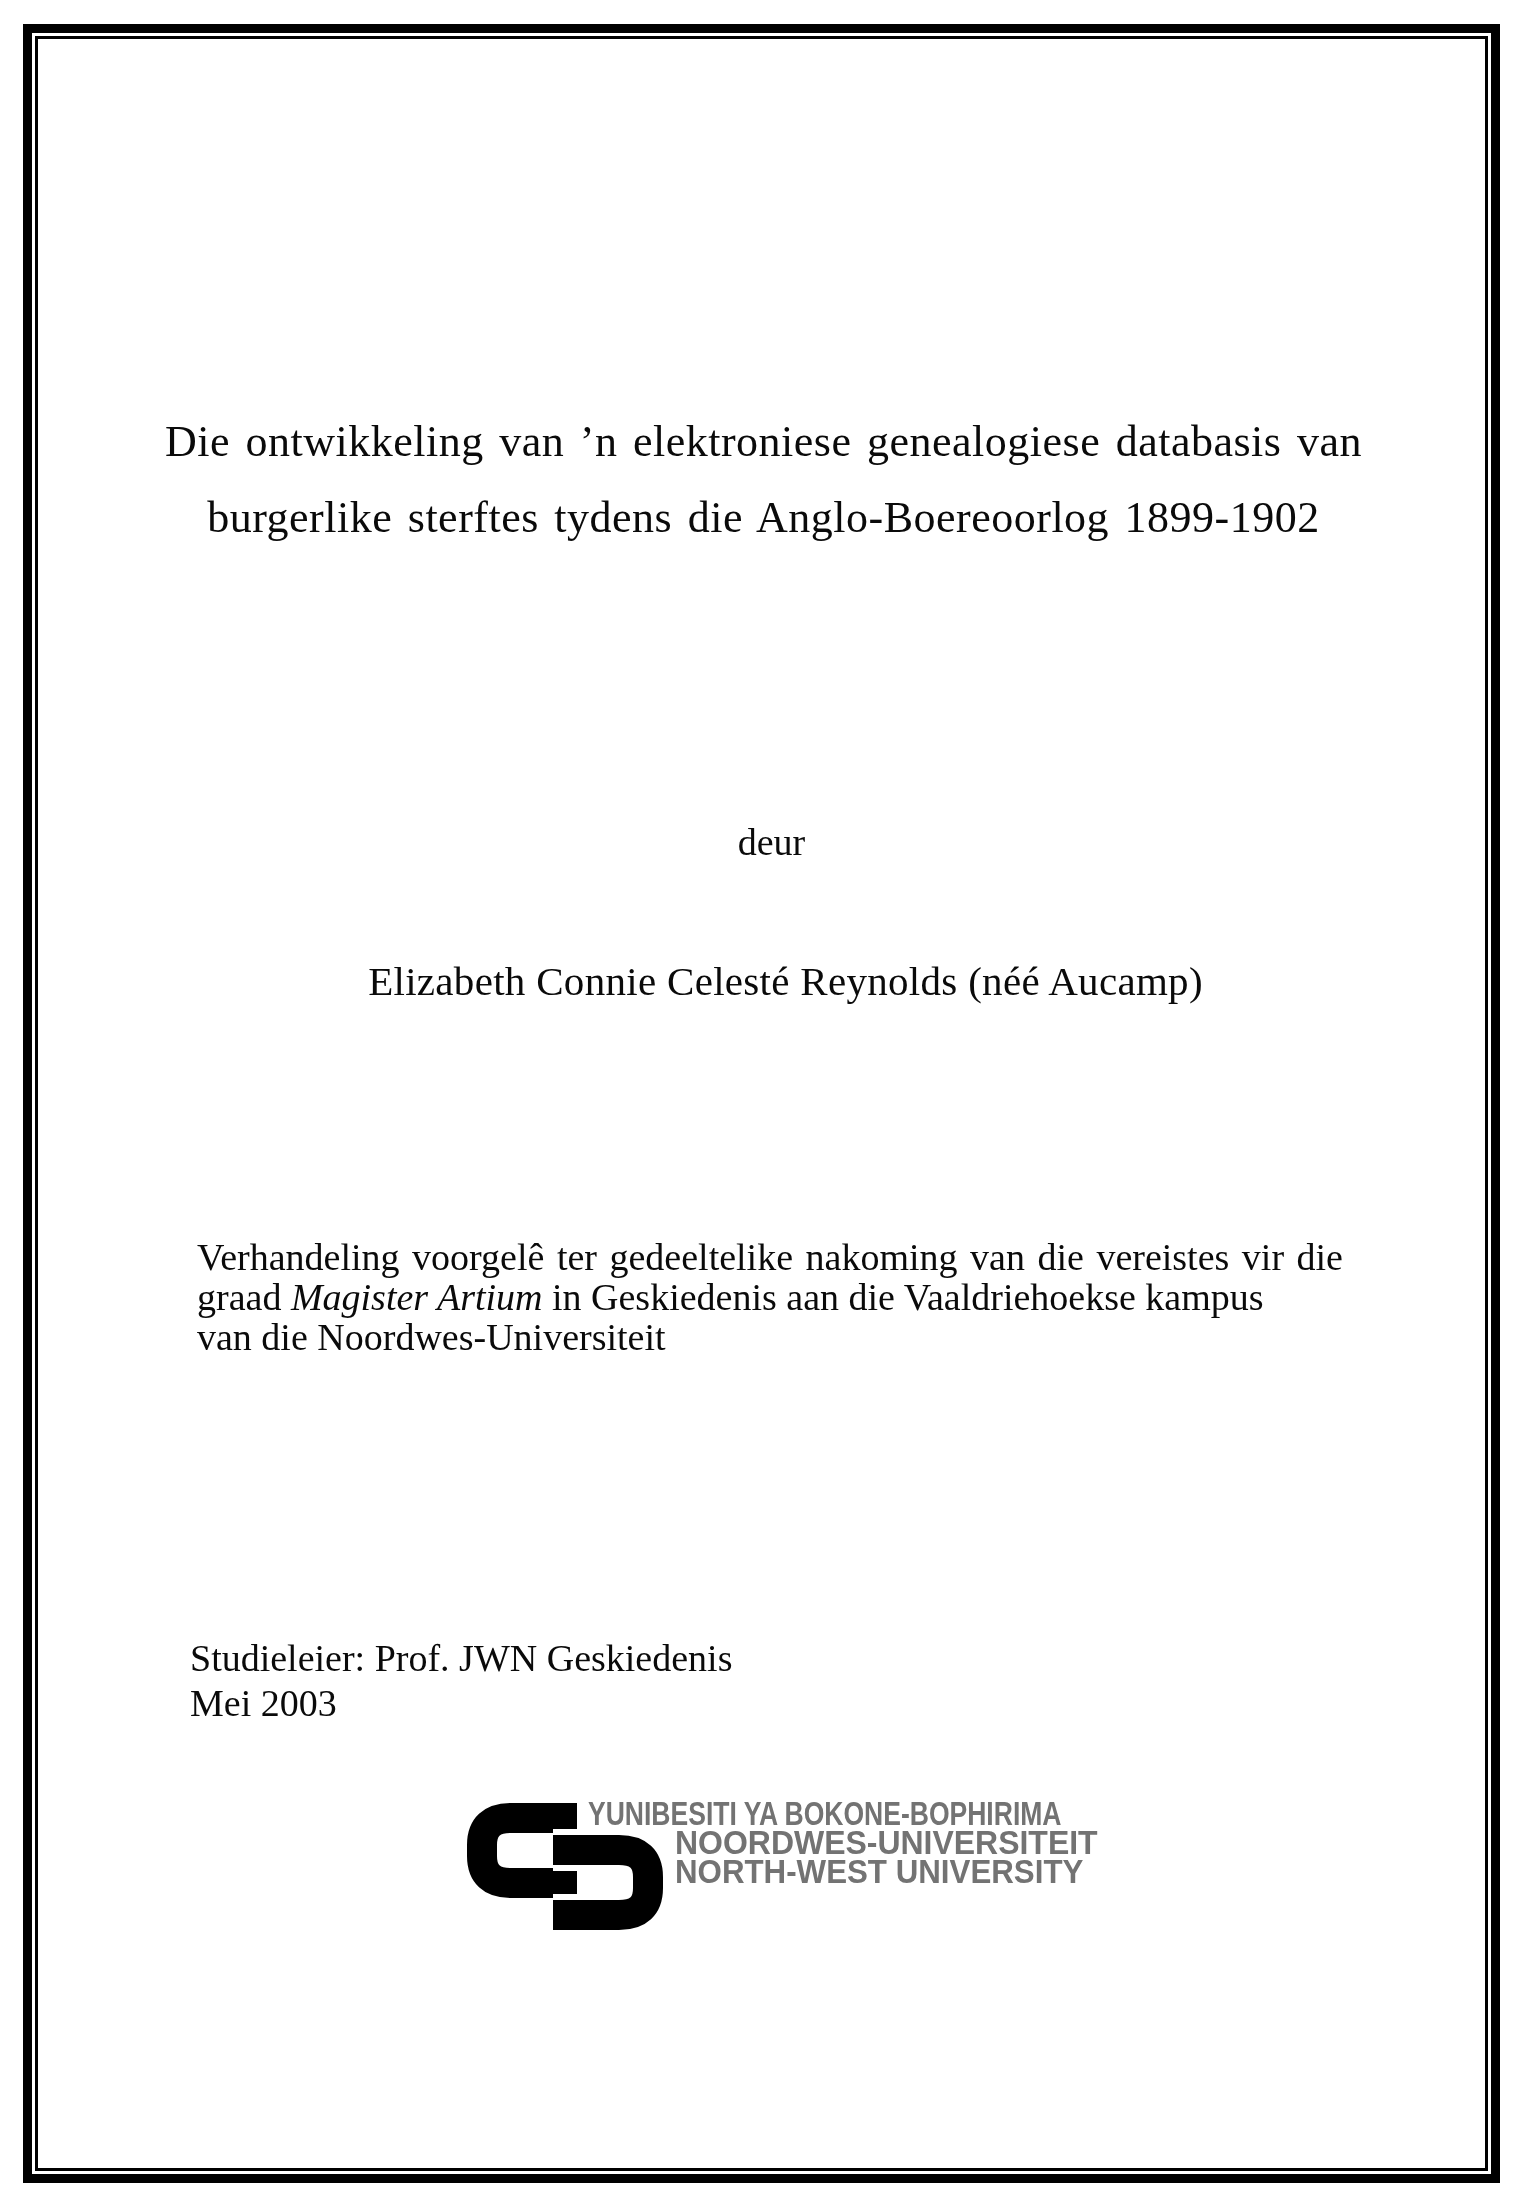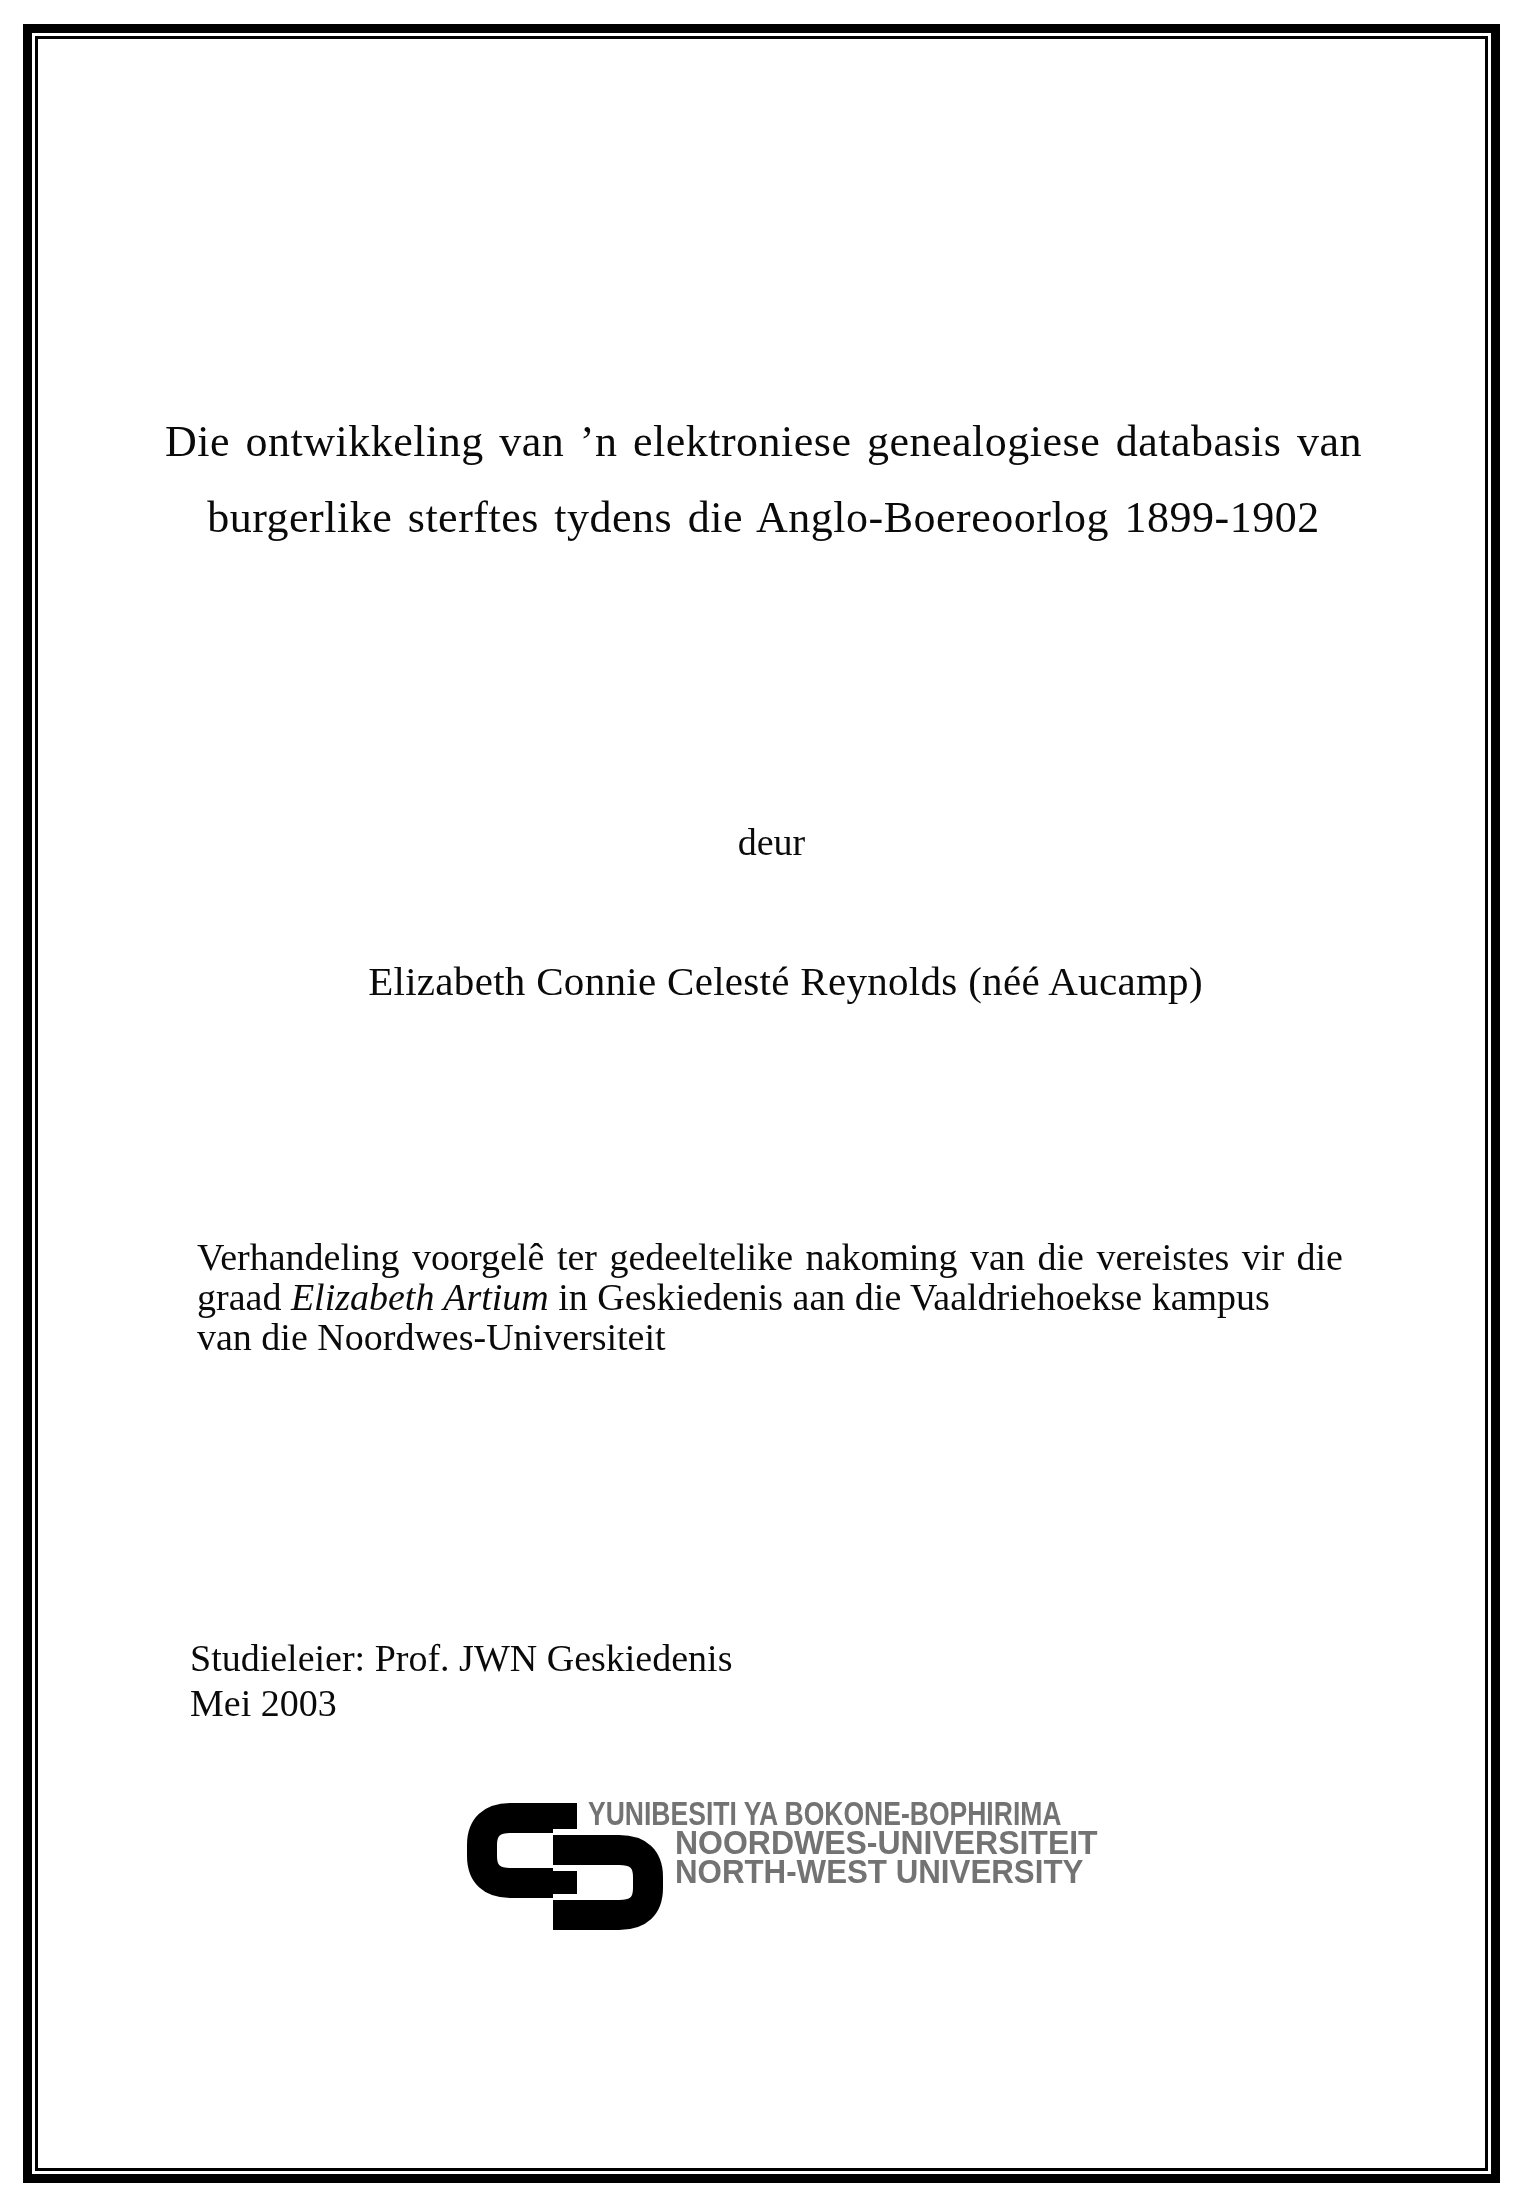--- a/index.html
+++ b/index.html
@@ -77,21 +77,21 @@
     <div>Die ontwikkeling van ’n elektroniese genealogiese databasis van</div>
     <div>burgerlike sterftes tydens die Anglo-Boereoorlog 1899-1902</div>
   </div>
 
   <div class="byline">deur</div>
 
   <div class="author">Elizabeth Connie Celesté Reynolds (néé Aucamp)</div>
 
   <div class="submission">
     <div class="justify">Verhandeling voorgelê ter gedeeltelike nakoming van die vereistes vir die</div>
-    <div><span>graad </span><em>Elizabeth Artium</em><span> in Geskiedenis aan die Vaaldriehoekse kampus</span></div>
+    <div><span>graad </span><em>Magister Artium</em><span> in Geskiedenis aan die Vaaldriehoekse kampus</span></div>
     <div>van die Noordwes-Universiteit</div>
   </div>
 
   <div class="supervisor-block">
     <div>Studieleier: Prof. JWN Geskiedenis</div>
     <div>Mei 2003</div>
   </div>
 
   <div class="logo">
     <svg class="logo-mark" width="196" height="127" viewBox="0 0 196 127" aria-hidden="true">

